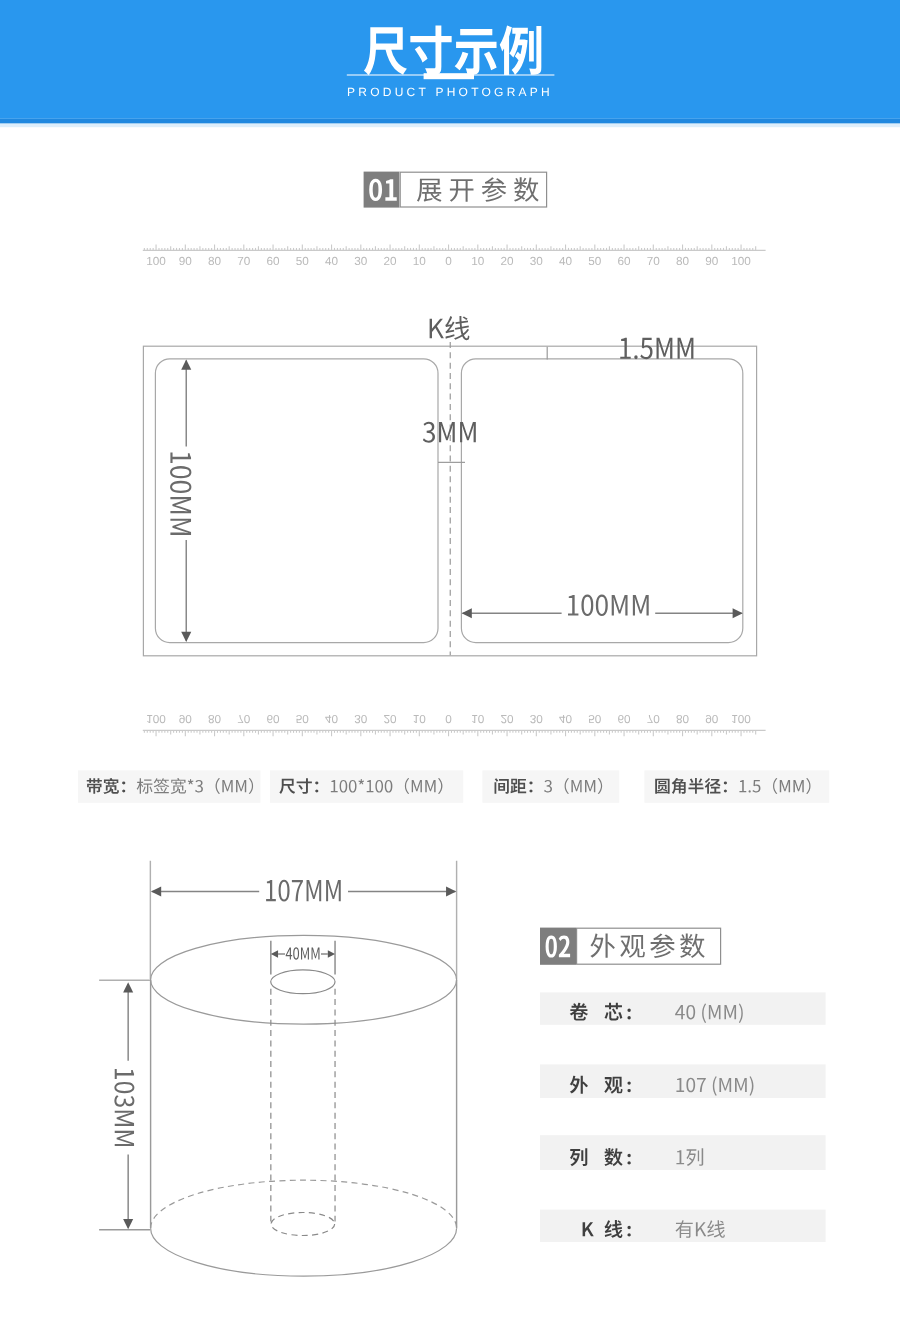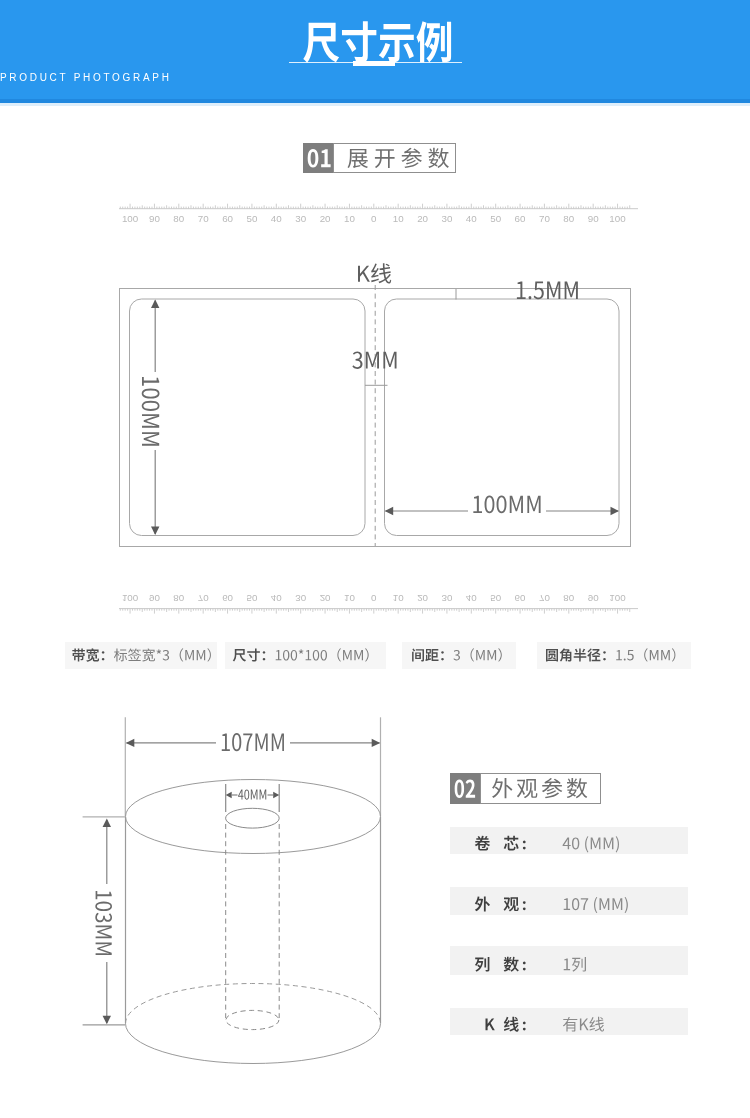--- a/index.html
+++ b/index.html
@@ -10,21 +10,21 @@
 <div class="abs" style="left:0;top:0;width:750px;height:99px;background:#2997ee;"></div>
 
 <div class="abs" style="left:0;top:99px;width:750px;height:4px;background:#2088df;"></div>
 
 <div class="abs" style="left:0;top:103px;width:750px;height:3px;background:#ddeefb;"></div>
 
 <div class="abs" style="left:288.9px;top:62.2px;width:173.4px;height:1.2px;background:rgba(255,255,255,0.85);"></div>
 
 <div class="abs" style="left:353.4px;top:60.6px;width:41.8px;height:5.8px;background:#fff;"></div>
 
-<div class="abs" style="left:0;top:71.5px;width:750px;text-align:left;color:#fff;font-size:10px;font-weight:normal;letter-spacing:2.7px;">PRODUCT PHOTOGRAPH</div>
+<div class="abs" style="left:0;top:71.5px;width:750px;text-align:center;color:#fff;font-size:10px;font-weight:normal;letter-spacing:2.7px;">PRODUCT PHOTOGRAPH</div>
 
 <div class="abs" style="left:302.5px;top:143px;width:30.8px;height:29.5px;background:#7e7e7e;"></div>
 
 <div class="abs" style="left:333.3px;top:143px;width:120.7px;height:27.5px;background:#fff;border:1px solid #8f8f8f;"></div>
 
 <div class="abs" style="left:65.4px;top:642px;width:151.9px;height:27px;background:#f6f6f6;"></div>
 
 <div class="abs" style="left:225.4px;top:642px;width:160.9px;height:27px;background:#f6f6f6;"></div>
 
 <div class="abs" style="left:402.1px;top:642px;width:113.6px;height:27px;background:#f6f6f6;"></div>

